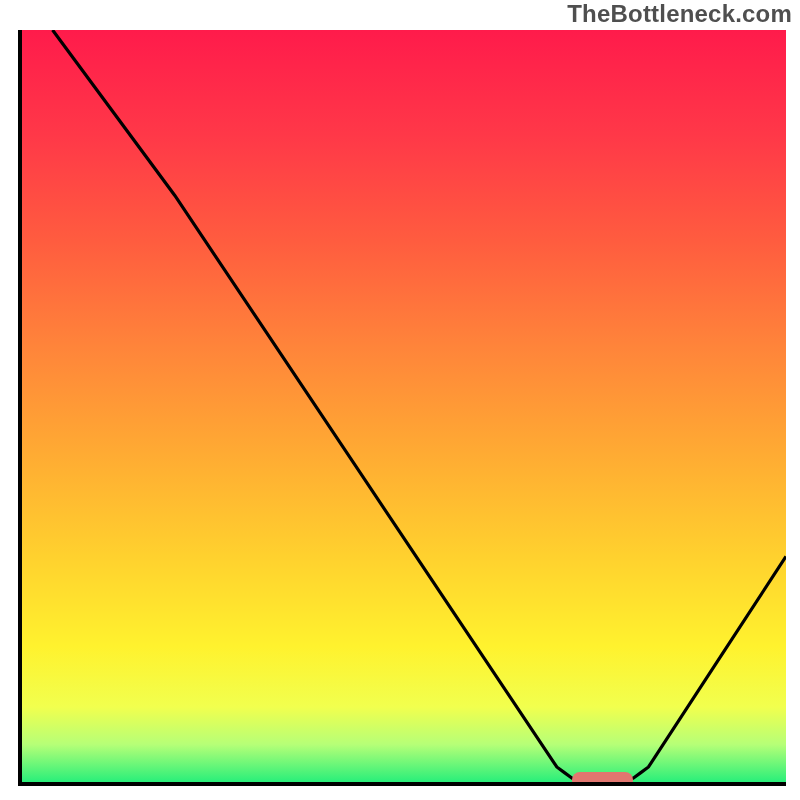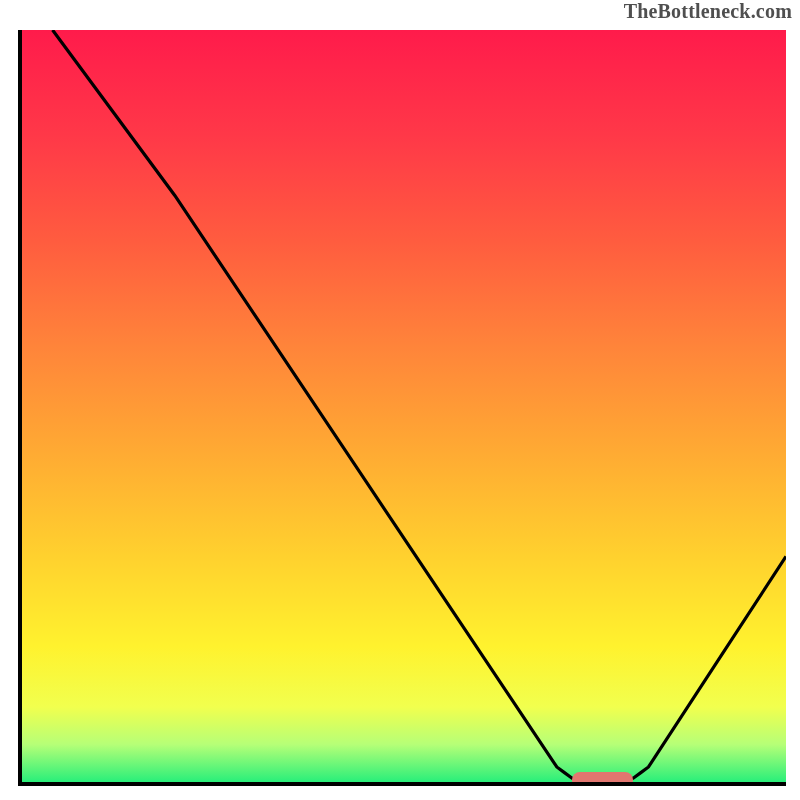--- a/index.html
+++ b/index.html
@@ -16,24 +16,24 @@
     left: 0;
     top: 0;
     width: 800px;
     height: 800px;
     box-sizing: border-box;
   }
   .watermark {
     position: absolute;
     top: 0;
     right: 8px;
-    font-size: 20px;
+    font-size: 24px;
     font-weight: bold;
     color: #4f4f4f;
-    font-family: Liberation Serif, serif;
+    font-family: Liberation Sans, sans-serif;
     letter-spacing: 0.2px;
   }
   .plot-area {
     position: absolute;
     left: 18px;
     top: 30px;
     width: 764px;
     height: 752px;
     border-left: 4px solid #000;
     border-bottom: 4px solid #000;

